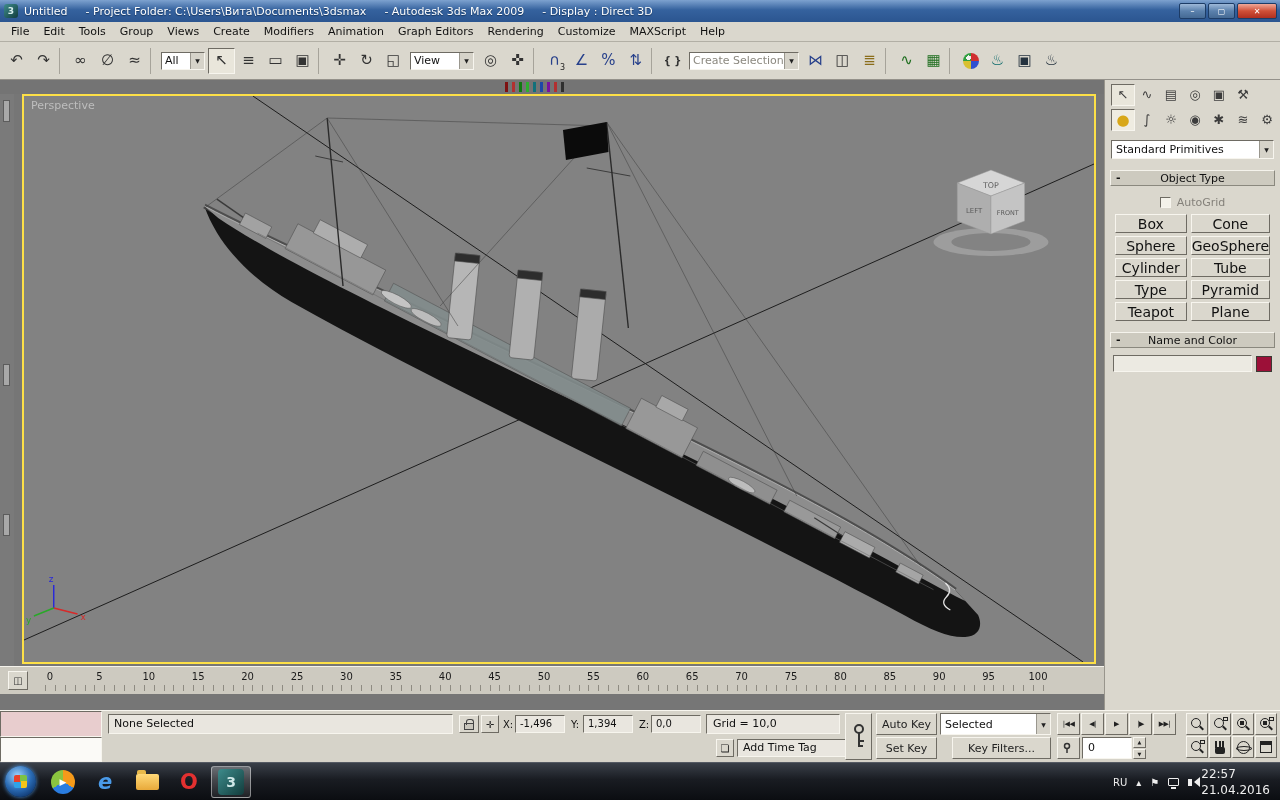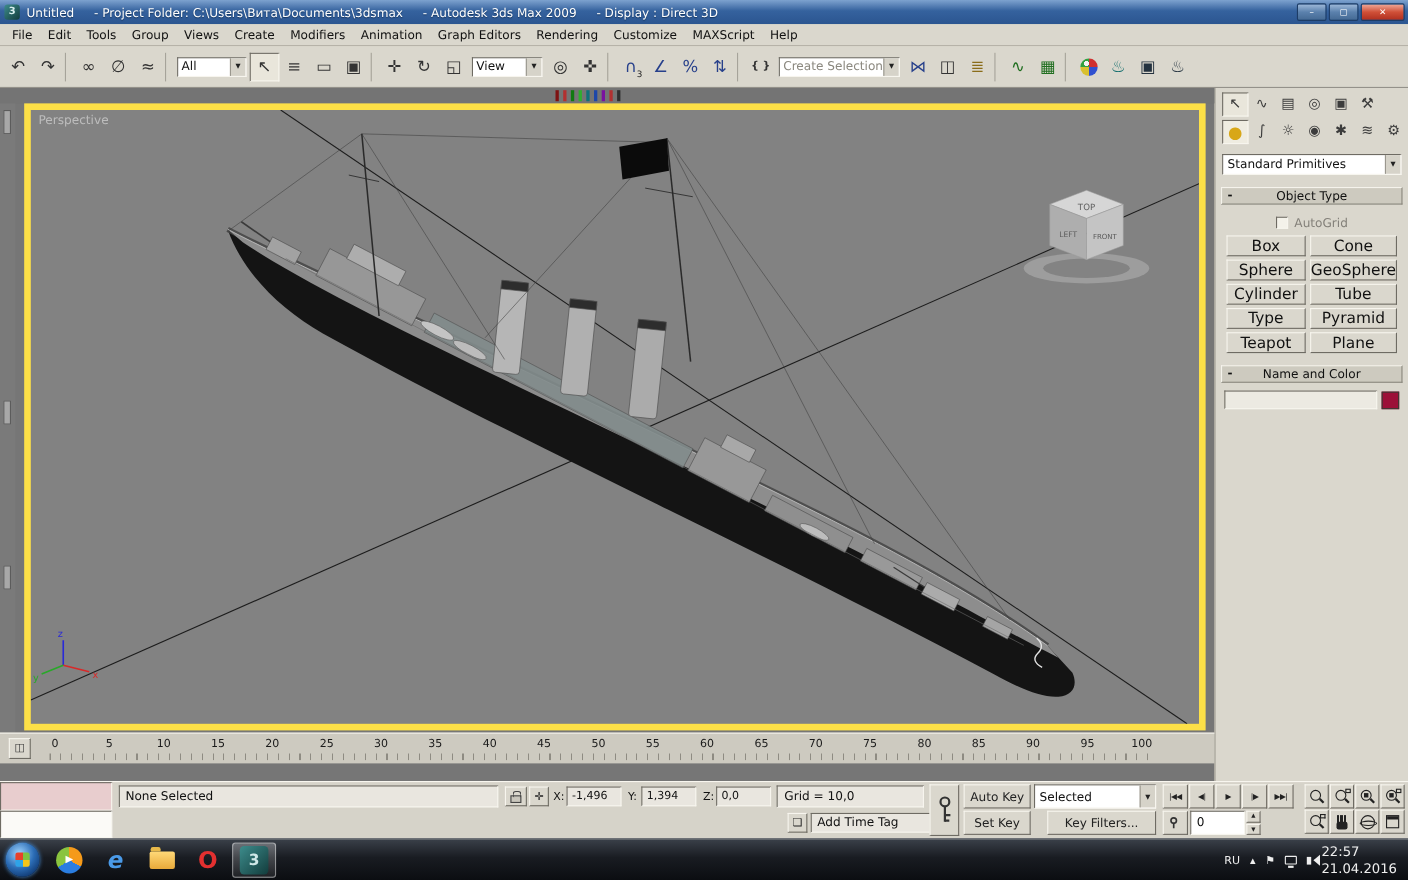--- a/index.html
+++ b/index.html
@@ -41,21 +41,21 @@
       conic-gradient(#d03030 0 25%,#3050d0 0 50%,#d8c030 0 75%,#30a040 0)}
   
   .app-body{position:absolute;top:80px;left:0;width:1280px;height:630px;display:flex}
   .center-col{width:1104px;display:flex;flex-direction:column;background:#767676}
   .dock-strip{height:14px;background:#747474;position:relative}
   .dock-ticks{position:absolute;left:505px;top:2px;display:flex;gap:4px;align-items:flex-end}
   .dock-tick{width:3px;height:10px;display:inline-block}
   .viewport-area{height:572px;display:flex}
   .left-strip{width:14px;background:#7a7a7a;position:relative}
   .grip{position:absolute;left:3px;width:7px;height:22px;background:#a8a8a8;border:1px solid #5c5c5c}
-  .viewport{flex:1;margin:0 8px 2px 8px;border:6px solid #fde047;background:#828282;position:relative}
+  .viewport{flex:1;margin:0 8px 2px 8px;border:2px solid #fde047;background:#828282;position:relative}
   .viewport-label{position:absolute;top:3px;left:7px;color:#bdbdbd;font-size:11px;z-index:2}
   .viewport svg.scene{position:absolute;inset:0;width:100%;height:100%}
   
   .cmd-panel{width:176px;background:#dad7cd;border-left:1px solid #98958c;padding-top:2px}
   .panel-tabs,.panel-cats{display:flex;align-items:center;height:25px;padding-left:6px}
   .ptab,.pcat{width:24px;height:22px;display:flex;align-items:center;justify-content:center;font-size:13px;color:#3c3c3c}
   .ptab.active{background:#e9e6db;border:1px solid;border-color:#6e6b63 #f7f5ee #f7f5ee #6e6b63}
   .pcat.active{background:#efece1;border:1px solid;border-color:#6e6b63 #f7f5ee #f7f5ee #6e6b63;font-size:15px}
   .panel-combo{margin:8px 6px 0 6px;height:19px;background:#fff;border:1px solid;
     border-color:#6e6b63 #f7f5ee #f7f5ee #6e6b63;display:flex;align-items:center}
@@ -216,21 +216,21 @@
       <span class="tbtn">
         <span class="tb-glyph">∞</span>
       </span>
       <span class="tbtn">
         <span class="tb-glyph">∅</span>
       </span>
       <span class="tbtn">
         <span class="tb-glyph">≈</span>
       </span>
       <span class="tb-sep"></span>
-      <span class="tb-combo" style="width:63px">
+      <span class="tb-combo" style="width:44px">
         <span class="tb-combo-text">All</span>
         <span class="tb-combo-arrow">▼</span>
       </span>
       <span class="tbtn pressed">
         <span class="tb-glyph">↖</span>
       </span>
       <span class="tbtn">
         <span class="tb-glyph">≡</span>
       </span>
       <span class="tbtn">

